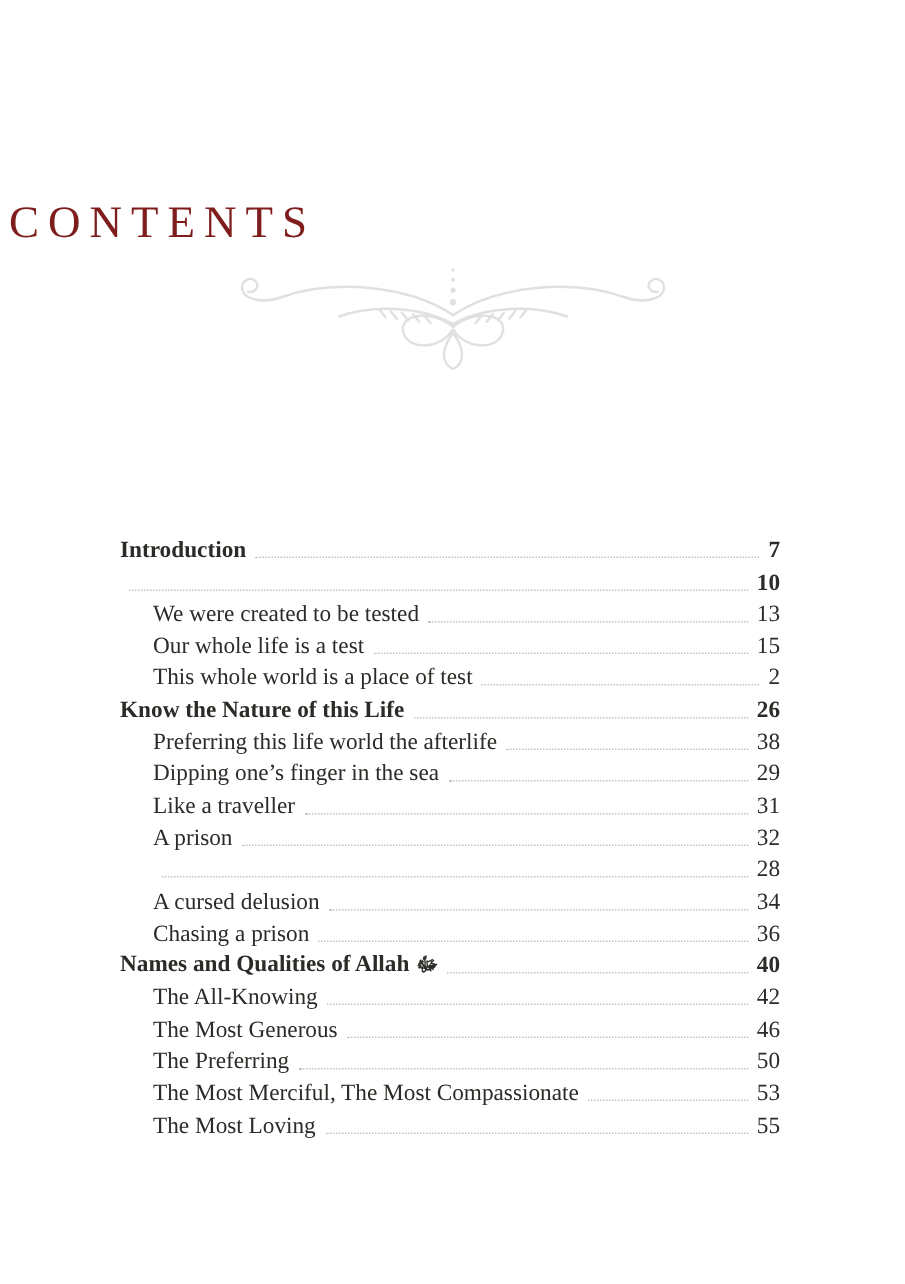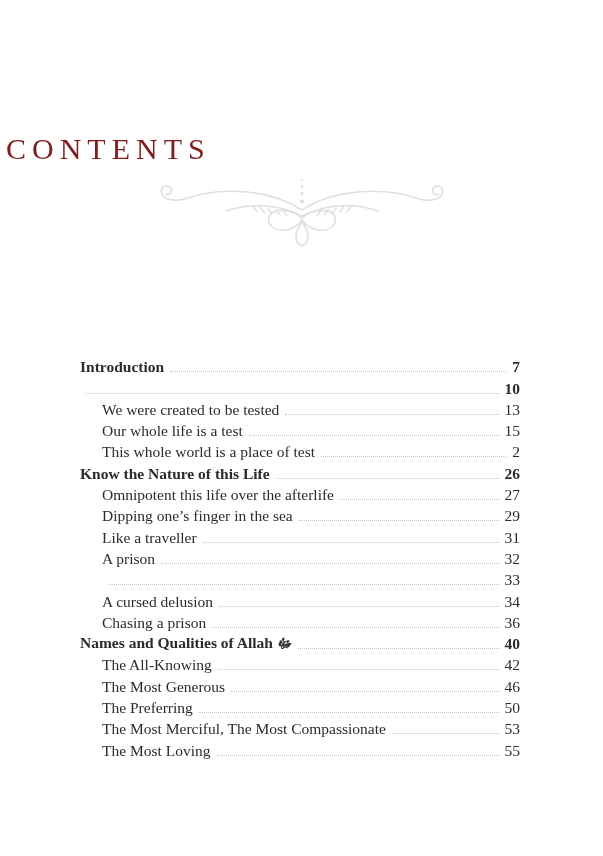--- a/index.html
+++ b/index.html
@@ -137,42 +137,42 @@
         <span class="toc-label">This whole world is a place of test</span>
         <span class="leader"></span>
         <span class="toc-page">2</span>
       </div>
       <div class="toc-row top">
         <span class="toc-label">Know the Nature of this Life</span>
         <span class="leader"></span>
         <span class="toc-page">26</span>
       </div>
       <div class="toc-row sub">
-        <span class="toc-label">Omnipotent this life over the afterlife</span>
-        <span class="leader"></span>
-        <span class="toc-page">27</span>
+        <span class="toc-label">Preferring this life world the afterlife</span>
+        <span class="leader"></span>
+        <span class="toc-page">38</span>
       </div>
       <div class="toc-row sub">
         <span class="toc-label">Dipping one’s finger in the sea</span>
         <span class="leader"></span>
         <span class="toc-page">29</span>
       </div>
       <div class="toc-row sub">
         <span class="toc-label">Like a traveller</span>
         <span class="leader"></span>
         <span class="toc-page">31</span>
       </div>
       <div class="toc-row sub">
         <span class="toc-label">A prison</span>
         <span class="leader"></span>
         <span class="toc-page">32</span>
       </div>
       <div class="toc-row sub">
         <span class="leader"></span>
-        <span class="toc-page">33</span>
+        <span class="toc-page">28</span>
       </div>
       <div class="toc-row sub">
         <span class="toc-label">A cursed delusion</span>
         <span class="leader"></span>
         <span class="toc-page">34</span>
       </div>
       <div class="toc-row sub">
         <span class="toc-label">Chasing a prison</span>
         <span class="leader"></span>
         <span class="toc-page">36</span>

